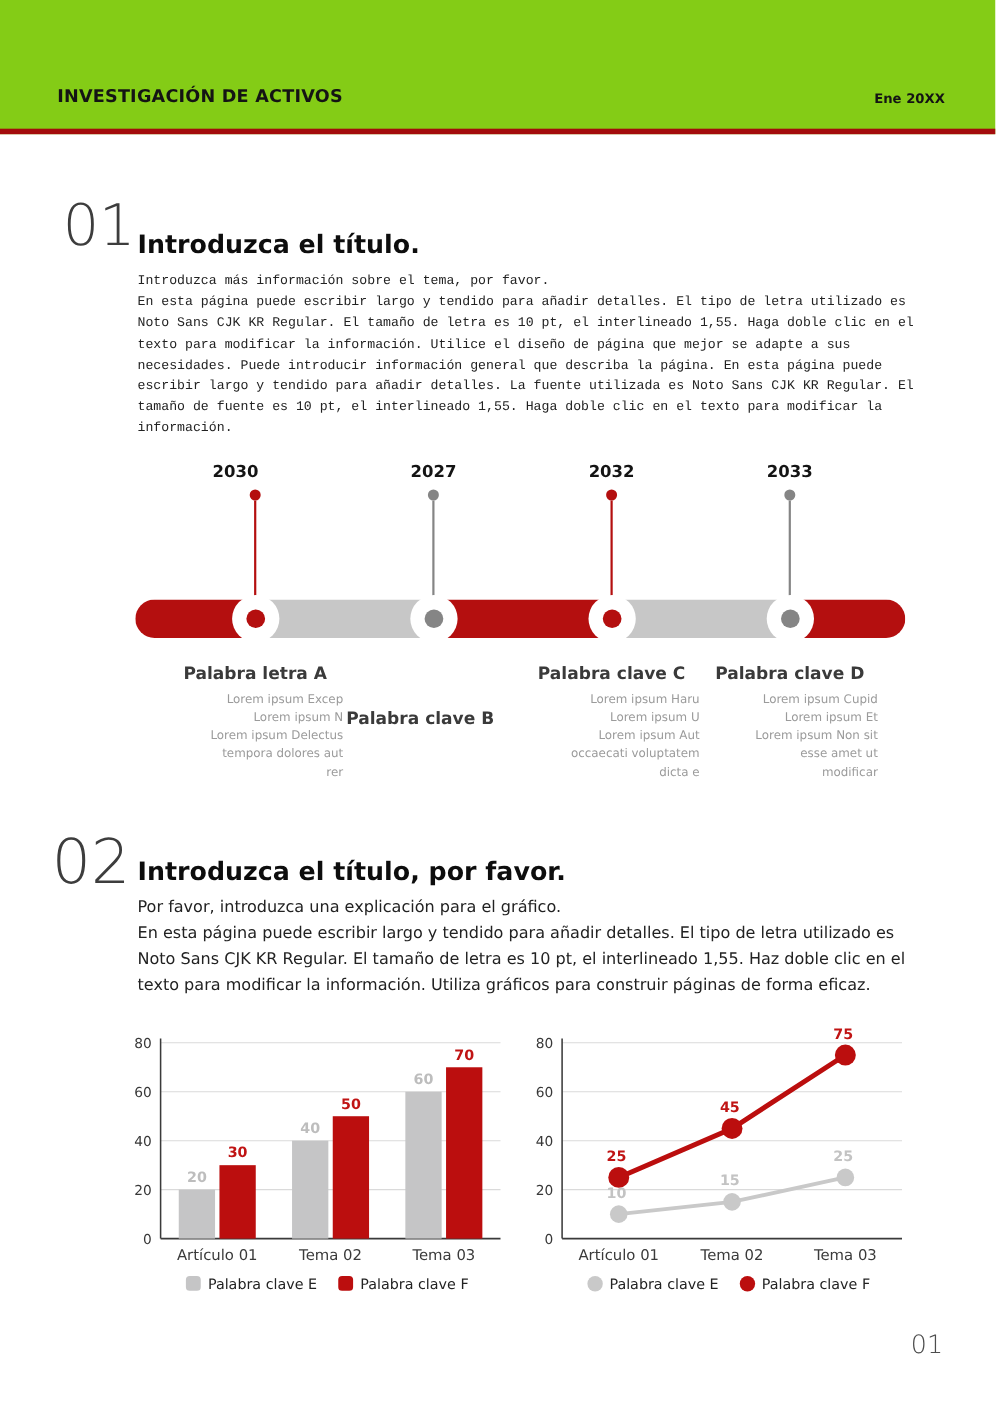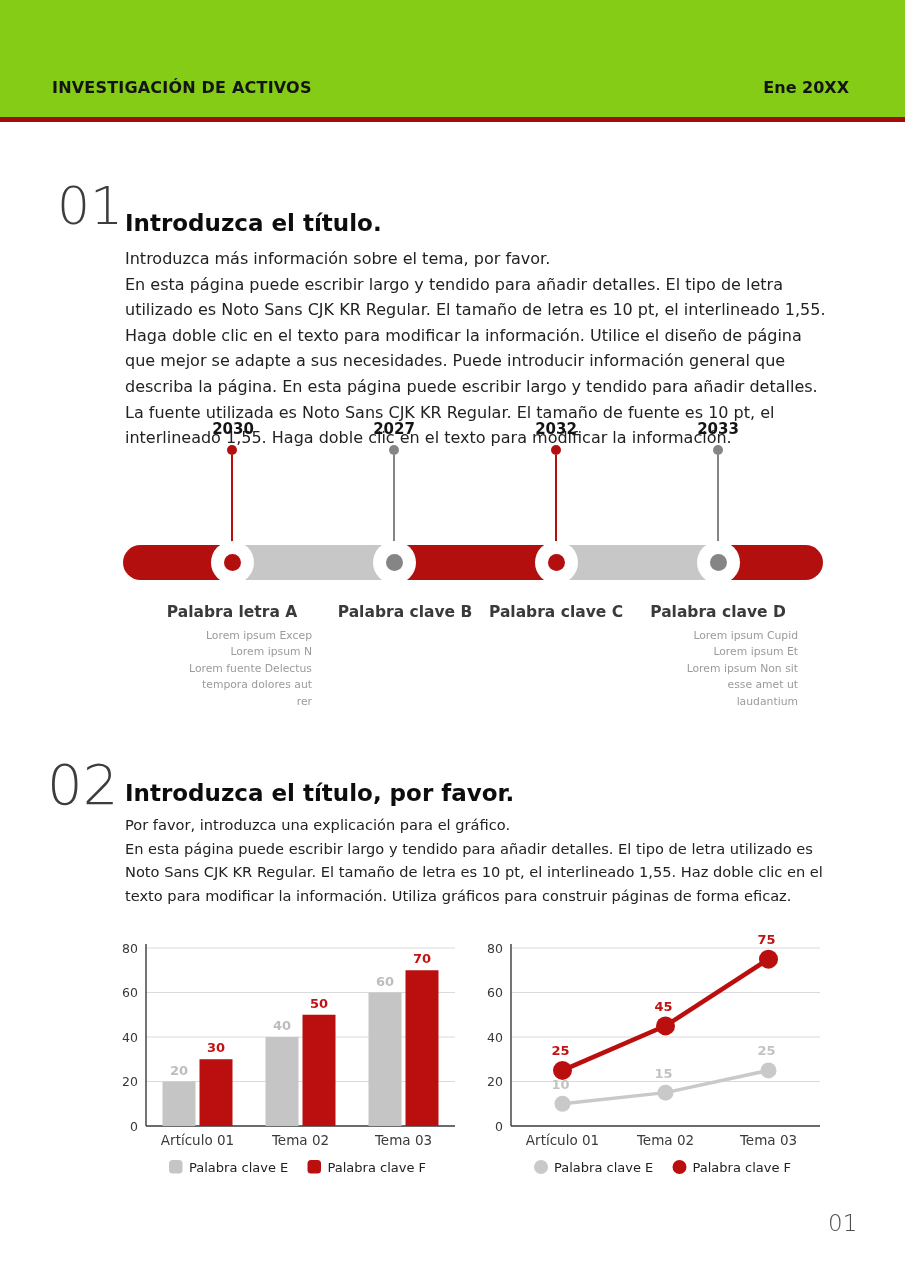--- a/index.html
+++ b/index.html
@@ -11,36 +11,36 @@
   
   .header {
     position:absolute; top:0; left:0; width:905px; height:122px;
     background:#84cc16; border-bottom:5px solid #a30c0c;
   }
   .header-title {
     position:absolute; left:52px; bottom:20px;
     font-size:16px; font-weight:bold; color:#141414; letter-spacing:.2px;
   }
   .header-date {
-    position:absolute; right:56px; bottom:20px;
-    font-size:16px; font-weight:bold; color:#141414;
+    position:absolute; right:46px; bottom:20px;
+    font-size:12px; font-weight:bold; color:#141414;
   }
   
   .sec-num {
     position:absolute; font-weight:100; color:#3d3d3d; line-height:1;
   }
   .sec1-num { left:57px; top:180px; font-size:52px; }
   .sec2-num { left:47px; top:757px; font-size:56px; }
   .sec-title {
     position:absolute; left:125px; font-weight:bold; color:#0d0d0d; font-size:23px;margin-top:16px;
   }
   .sec1-title { top:194px; }
   .sec2-title { top:764px; }
   .sec-body { position:absolute; left:125px; color:#222; }
-  .sec1-body { top:246px; width:708px; font-size:16px; line-height:1.6; }
+  .sec1-body { top:246px; width:708px; font-size:12px; line-height:1.6;font-family:Liberation Mono, monospace; }
   .sec2-body { top:813px; width:700px; font-size:14.6px; line-height:1.62; }
   
   .timeline { position:absolute; left:123px; top:420px; width:700px; height:285px; }
   .tl-bar {
     position:absolute; left:0; top:125px; width:700px; height:35px;
     border-radius:17.5px; overflow:hidden;
   }
   .tl-seg { position:absolute; top:0; height:35px; }
   .tl-year {
     position:absolute; top:0; width:120px; text-align:center;
@@ -80,21 +80,21 @@
 </div>
 
 <div class="sec-num sec1-num">01</div>
 <h2 class="sec-title sec1-title">Introduzca el título.</h2>
 <div class="sec-body sec1-body">
   <div>Introduzca más información sobre el tema, por favor.</div>
   <div>En esta página puede escribir largo y tendido para añadir detalles. El tipo de letra utilizado es Noto Sans CJK KR Regular. El tamaño de letra es 10 pt, el interlineado 1,55. Haga doble clic en el texto para modificar la información. Utilice el diseño de página que mejor se adapte a sus necesidades. Puede introducir información general que describa la página. En esta página puede escribir largo y tendido para añadir detalles. La fuente utilizada es Noto Sans CJK KR Regular. El tamaño de fuente es 10 pt, el interlineado 1,55. Haga doble clic en el texto para modificar la información.</div>
 </div>
 
 <div class="timeline" id="timeline">
-    <div class="tl-year" style="left: 50px; text-align: center;">2030</div>
+    <div class="tl-year" style="left: 31px; text-align: center;">2030</div>
     <div class="tl-topdot" style="left: 104px; background: rgb(180, 15, 15);"></div>
     <div class="tl-stem" style="left: 108px; background: rgb(180, 15, 15);"></div>
     <div class="tl-year" style="left: 211px;">2027</div>
     <div class="tl-topdot" style="left: 266px; background: rgb(133, 133, 133);"></div>
     <div class="tl-stem" style="left: 270px; background: rgb(133, 133, 133);"></div>
     <div class="tl-year" style="left: 373px;">2032</div>
     <div class="tl-topdot" style="left: 428px; background: rgb(180, 15, 15);"></div>
     <div class="tl-stem" style="left: 432px; background: rgb(180, 15, 15);"></div>
     <div class="tl-year" style="left: 535px;">2033</div>
     <div class="tl-topdot" style="left: 590px; background: rgb(133, 133, 133);"></div>
@@ -106,42 +106,49 @@
       <div class="tl-seg" style="left: 433px; width: 162px; background: rgb(199, 199, 199);"></div>
       <div class="tl-seg" style="left: 595px; width: 105px; background: rgb(180, 15, 15);"></div>
     </div>
     <div class="tl-node" style="left: 87.5px;">
       <div class="tl-node-dot" style="background: rgb(180, 15, 15);"></div>
     </div>
     <div class="tl-keyword" style="left: 24px;">Palabra letra A</div>
     <div class="tl-lines" style="left: 29px;">
       <div>Lorem ipsum Excep</div>
       <div>Lorem ipsum N</div>
-      <div>Lorem fuente Delectus</div>
+      <div>Lorem ipsum Delectus</div>
       <div>tempora dolores aut</div>
       <div>rer</div>
     </div>
     <div class="tl-node" style="left: 249.5px;">
       <div class="tl-node-dot" style="background: rgb(133, 133, 133);"></div>
     </div>
-    <div class="tl-keyword" style="left: 197px;">Palabra clave B</div>
+    <div class="tl-keyword" style="left: 174px; margin-top: 41px;">Palabra clave B</div>
     <div class="tl-node" style="left: 411.5px;">
       <div class="tl-node-dot" style="background: rgb(180, 15, 15);"></div>
     </div>
     <div class="tl-keyword" style="left: 348px;">Palabra clave C</div>
+    <div class="tl-lines" style="left: 353px;">
+      <div>Lorem ipsum Haru</div>
+      <div>Lorem ipsum U</div>
+      <div>Lorem ipsum Aut</div>
+      <div>occaecati voluptatem</div>
+      <div>dicta e</div>
+    </div>
     <div class="tl-node" style="left: 573.5px;">
       <div class="tl-node-dot" style="background: rgb(133, 133, 133);"></div>
     </div>
     <div class="tl-keyword" style="left: 510px;">Palabra clave D</div>
     <div class="tl-lines" style="left: 515px;">
       <div>Lorem ipsum Cupid</div>
       <div>Lorem ipsum Et</div>
       <div>Lorem ipsum Non sit</div>
       <div>esse amet ut</div>
-      <div>laudantium</div>
+      <div>modificar</div>
     </div>
   </div>
 
 <div class="sec-num sec2-num">02</div>
 <h2 class="sec-title sec2-title">Introduzca el título, por favor.</h2>
 <div class="sec-body sec2-body">
   <div>Por favor, introduzca una explicación para el gráfico.</div>
   <div>En esta página puede escribir largo y tendido para añadir detalles. El tipo de letra utilizado es Noto Sans CJK KR Regular. El tamaño de letra es 10 pt, el interlineado 1,55. Haz doble clic en el texto para modificar la información. Utiliza gráficos para construir páginas de forma eficaz.</div>
 </div>
 

